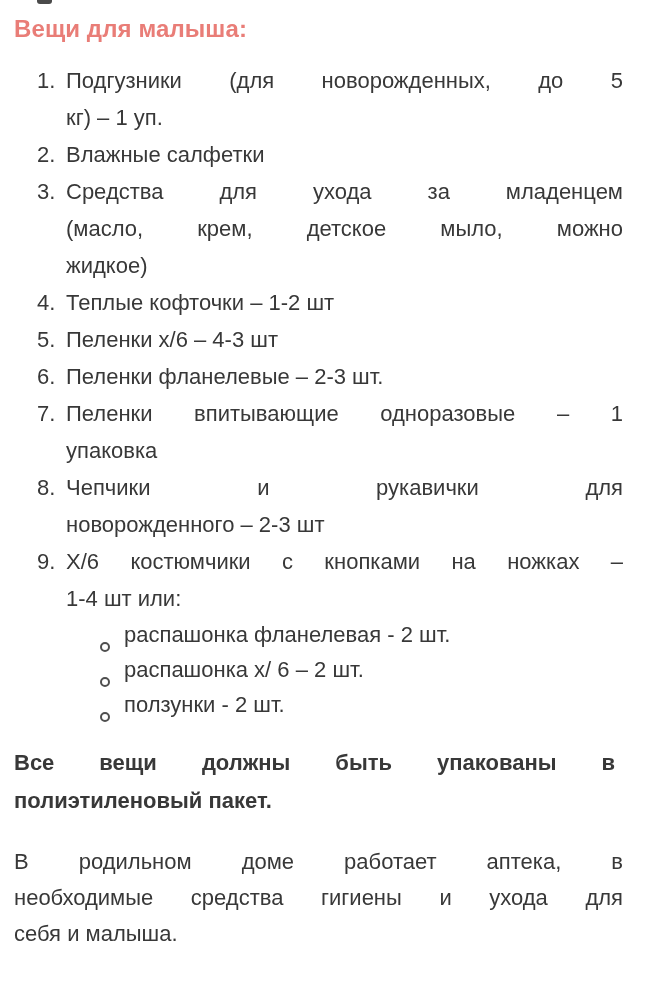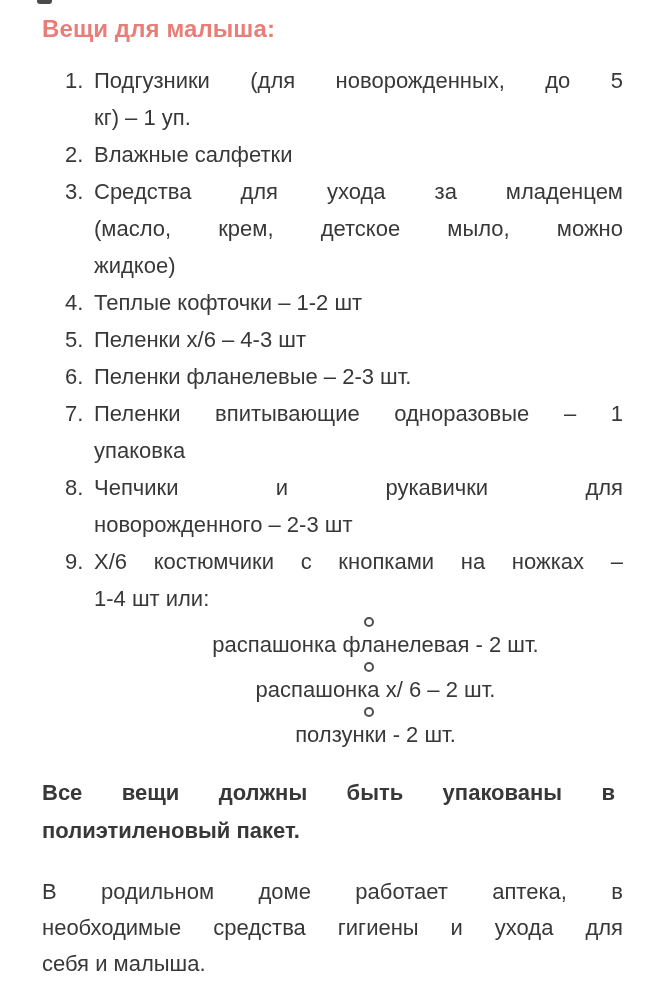--- a/index.html
+++ b/index.html
@@ -3,21 +3,21 @@
 <meta charset="utf-8">
 <style>
   html, body { margin: 0; padding: 0; }
   body {
     width: 657px; height: 1000px; overflow: hidden;
     background: #ffffff;
     font-family: "Liberation Sans", "DejaVu Sans", sans-serif;
     color: #383838;
     position: relative;
   }
-  .page { padding: 0 34px 0 42px; box-sizing: border-box; }
+  .page { padding: 0 34px 0 14px; box-sizing: border-box; }
 
   .artifact {
     position: absolute; left: 37px; top: 0; width: 15px; height: 4px;
     background: #4a4a4a; border-radius: 0 0 3px 3px;
   }
 
   .heading {
     margin: 14px 0 0 0;
     font-size: 24px; line-height: 30px; font-weight: 700;
     color: #e97d77; letter-spacing: 0.1px;
@@ -27,21 +27,21 @@
   .item { display: flex; }
   .marker {
     flex: 0 0 52px; box-sizing: border-box; padding-left: 23px;
     font-size: 22px; line-height: 37px;
   }
   .itext { flex: 1; min-width: 0; }
   .line { font-size: 22px; line-height: 37px; text-align: left; }
   .line.fill { text-align: justify; text-align-last: justify; }
 
   .sublist { margin: 0; padding: 0 0 0 86px; }
-  .subitem { display: flex; align-items: center; line-height: 35px; flex-direction: column; }
+  .subitem { display: flex; align-items: flex-end; line-height: 35px; }
   .ring {
     width: 10px; height: 10px; box-sizing: border-box;
     border: 2px solid #4f4f4f; border-radius: 50%;
     margin-right: 14px; flex: 0 0 auto;
   }
   .subitem .label { font-size: 22px; }
 
   .note { margin: 22px 8px 0 0; font-weight: 700; }
   .note .line { line-height: 38px; }
   .pharmacy { margin: 24px 0 16px 0; }

